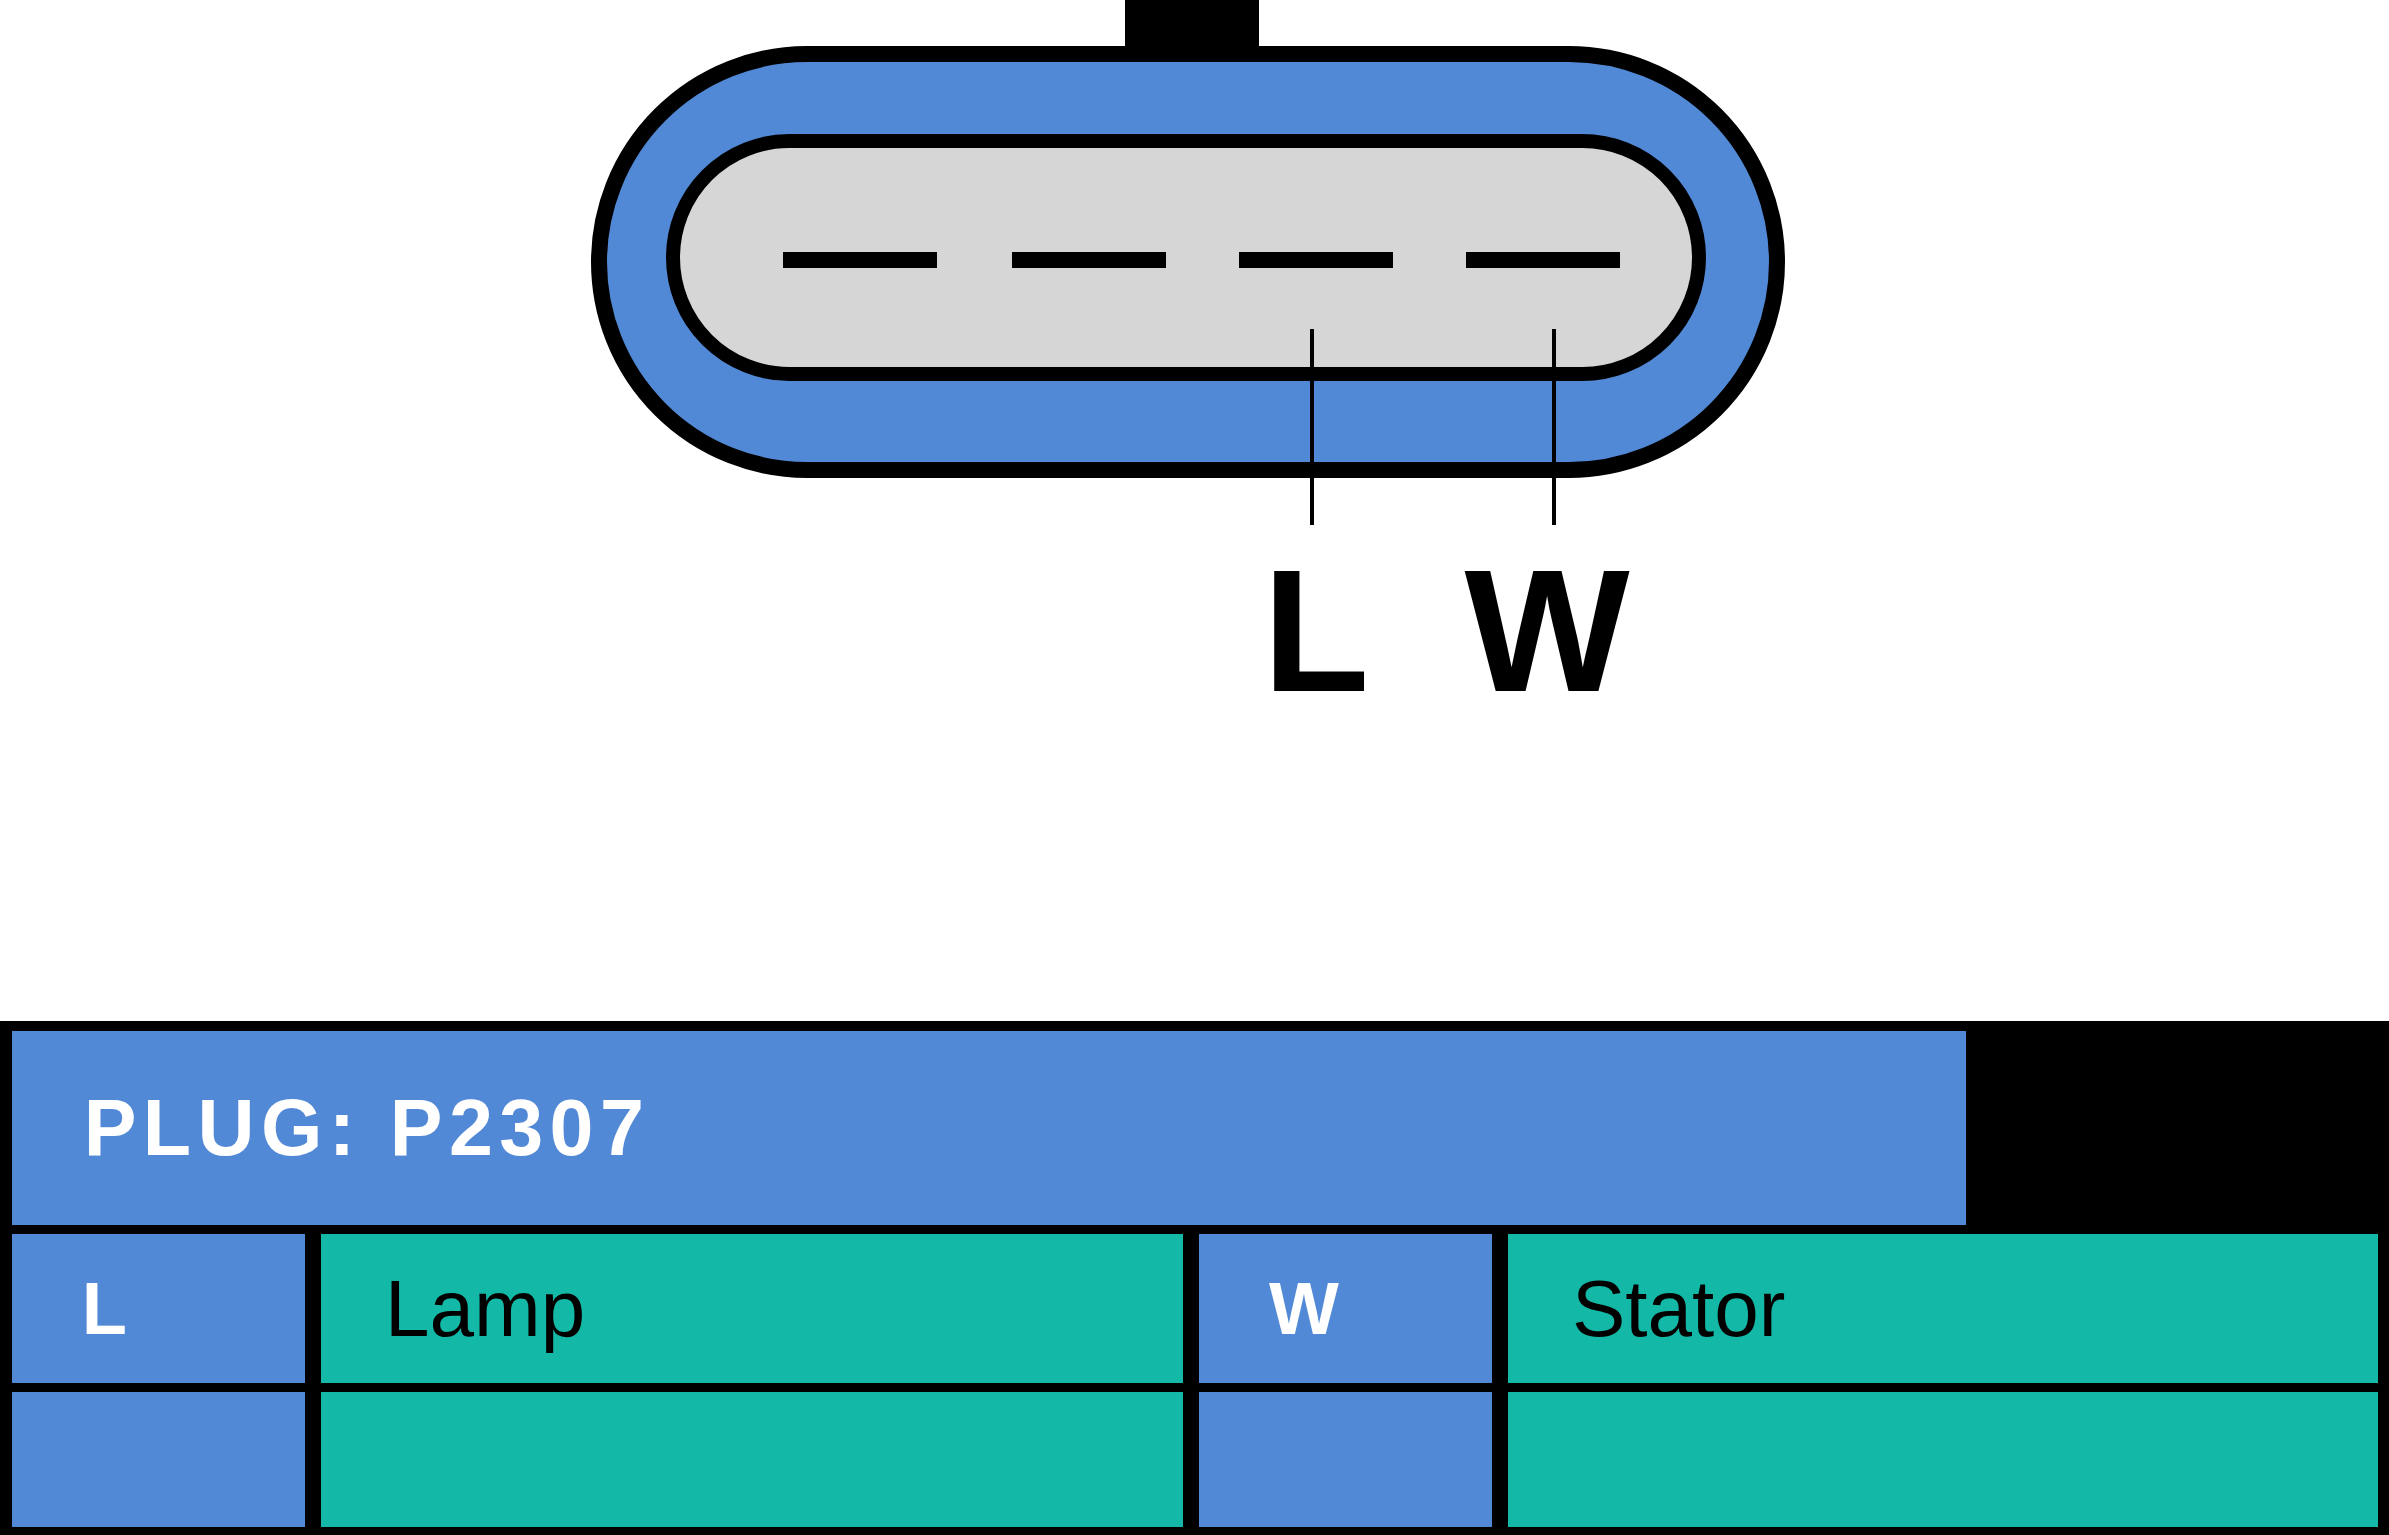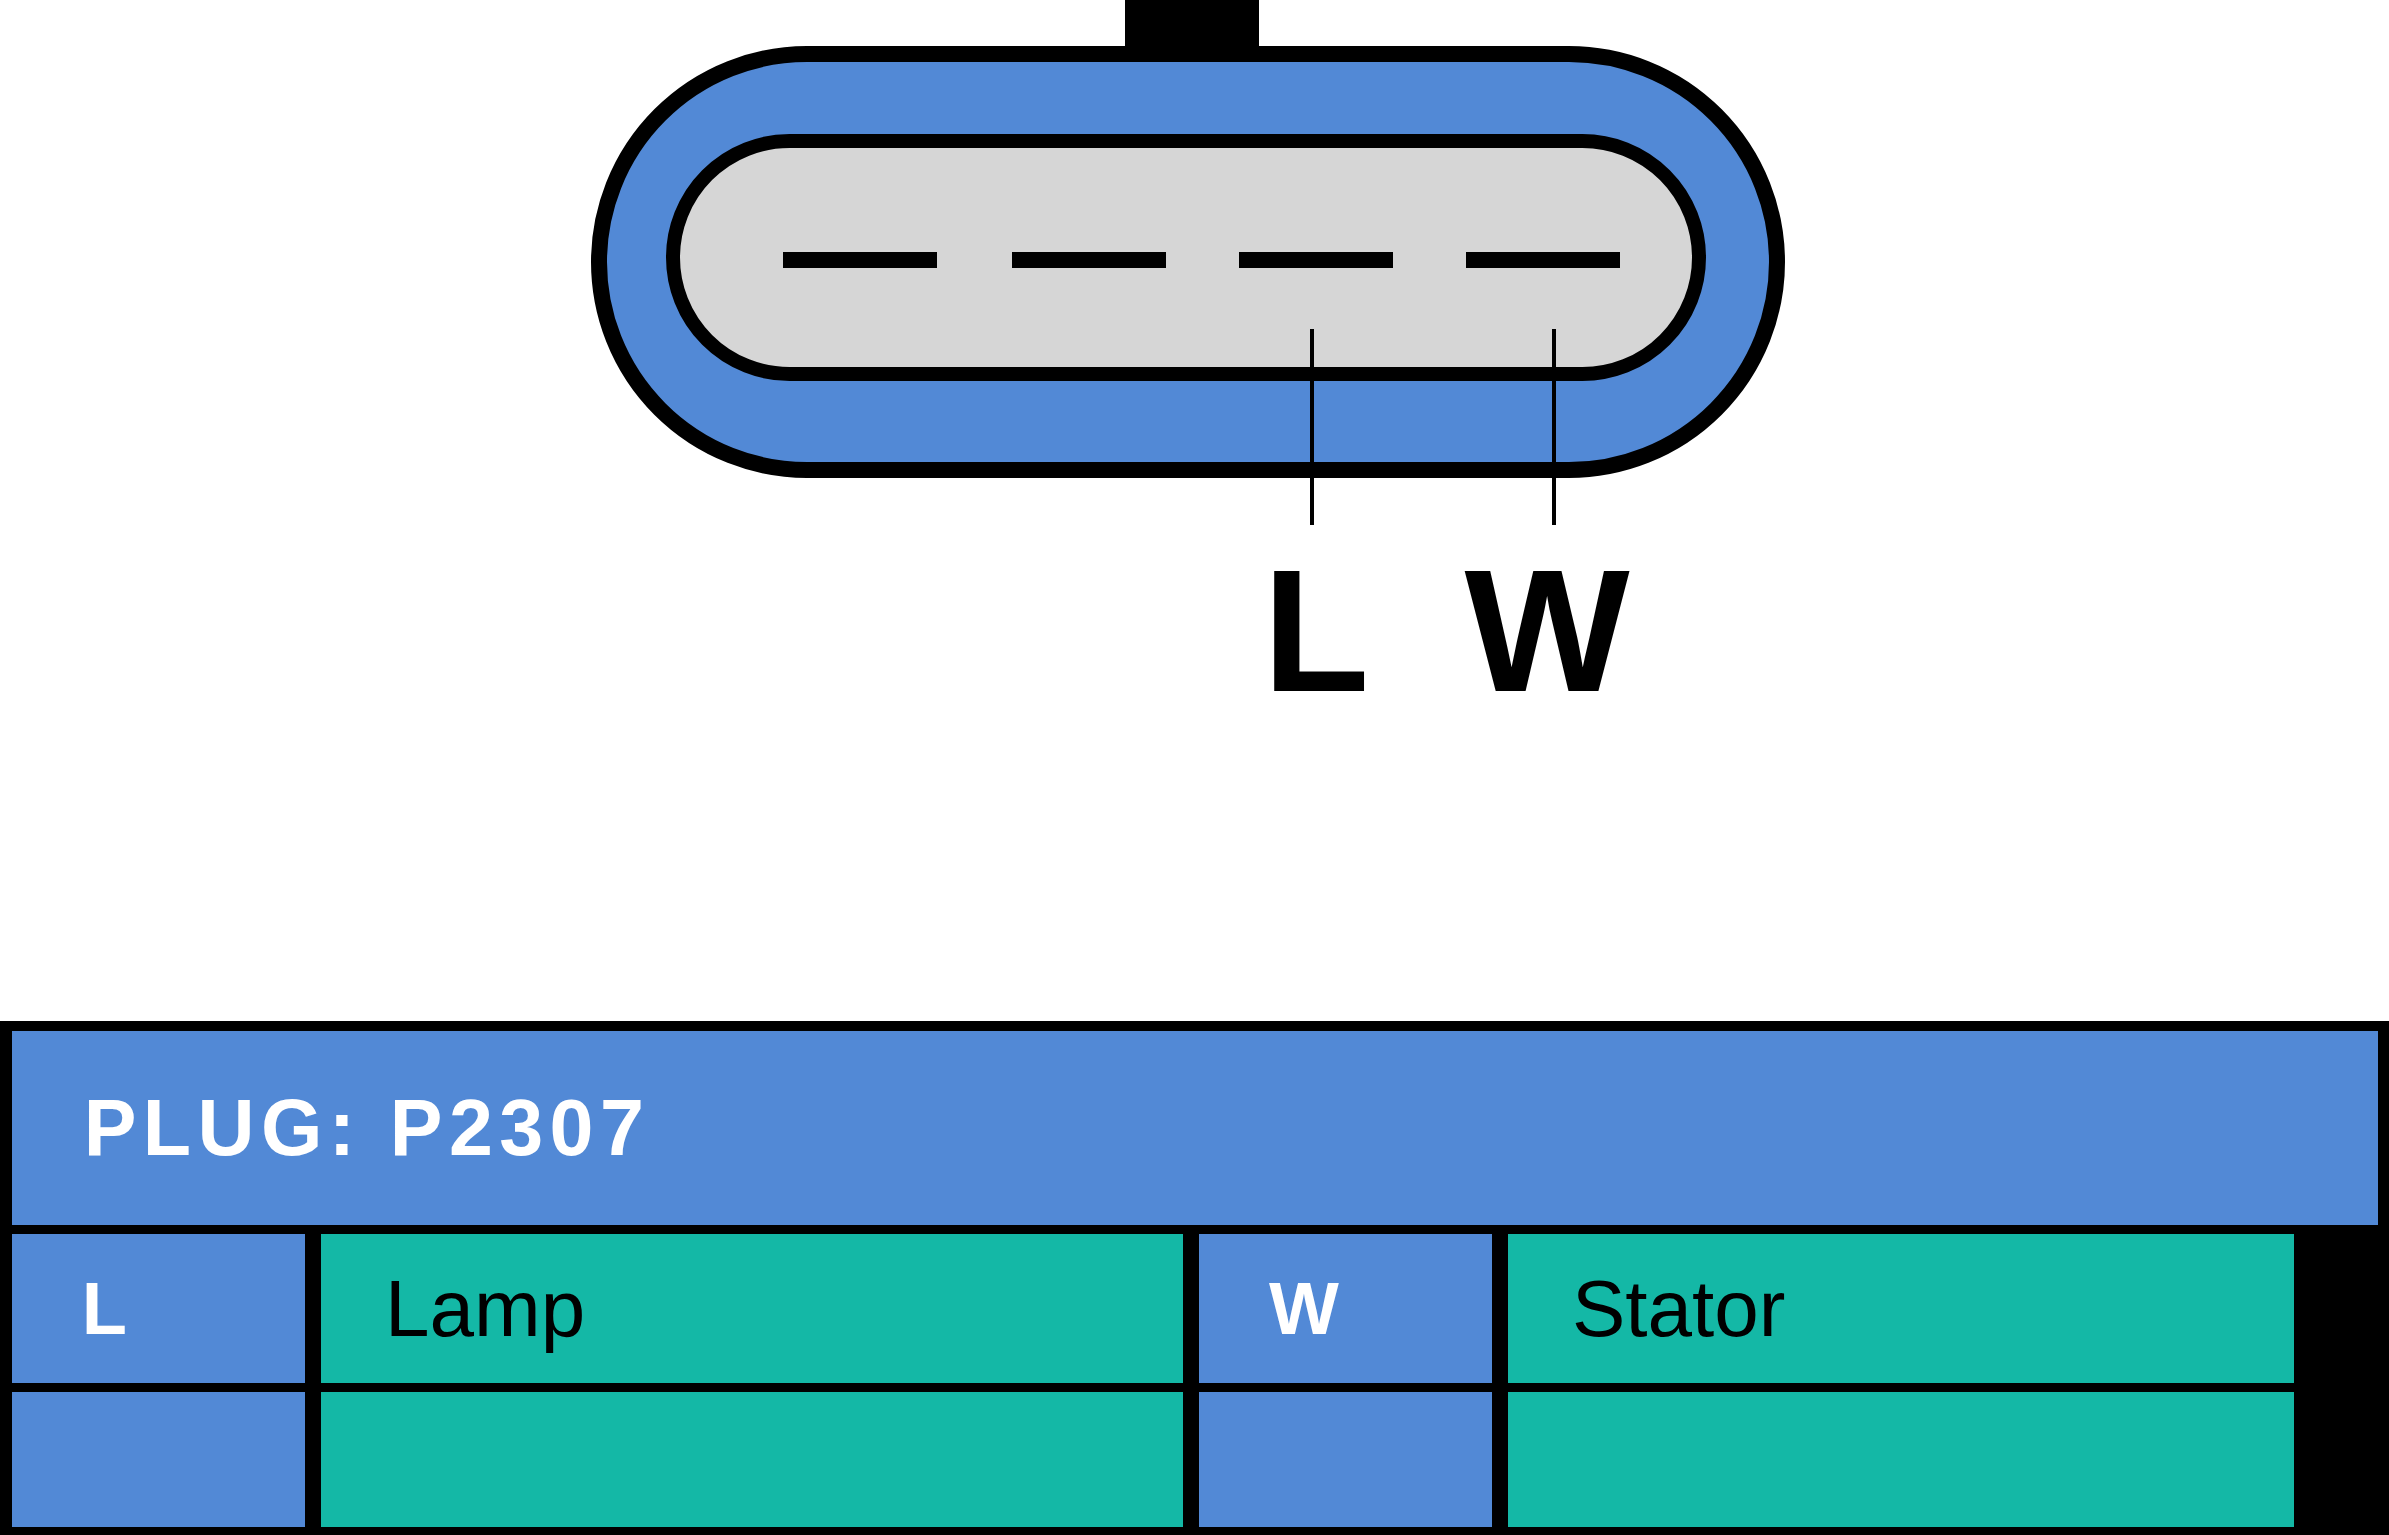--- a/index.html
+++ b/index.html
@@ -70,21 +70,21 @@
   
   .plug-table {
     position: absolute;
     left: 0; top: 1021px;
     width: 2389px; height: 514px;
     background: #000000;
   }
   .tbl-header {
     position: absolute;
     left: 11.7px; top: 9.5px;
-    width: 2366px; height: 194px;
+    width: 1954px; height: 194px;
     background: #5289d6;
     color: #ffffff;
     font-size: 79px;
     font-weight: 700;
     letter-spacing: 6.4px;
     line-height: 194px;
     padding-left: 72px;
     white-space: nowrap;
   }
   .cell {
@@ -104,21 +104,21 @@
   .cell.gray {
     background: #14b8a6;
     color: #000000;
     font-size: 80px;
     font-weight: 400;
     padding-left: 64px;
   }
   .cell.c1 { left: 11.7px;   width: 293px;  }
   .cell.c2 { left: 321px;  width: 862px; }
   .cell.c3 { left: 1199px; width: 293px;  }
-  .cell.c4 { left: 1508px; width: 786px; }
+  .cell.c4 { left: 1508px; width: 870px; }
 </style>
 </head>
 <body>
 
 <div class="connector-tab"></div>
 <div class="connector-body"></div>
 <div class="connector-cavity"></div>
 
 <div class="terminal-slot s1"></div>
 <div class="terminal-slot s2"></div>

